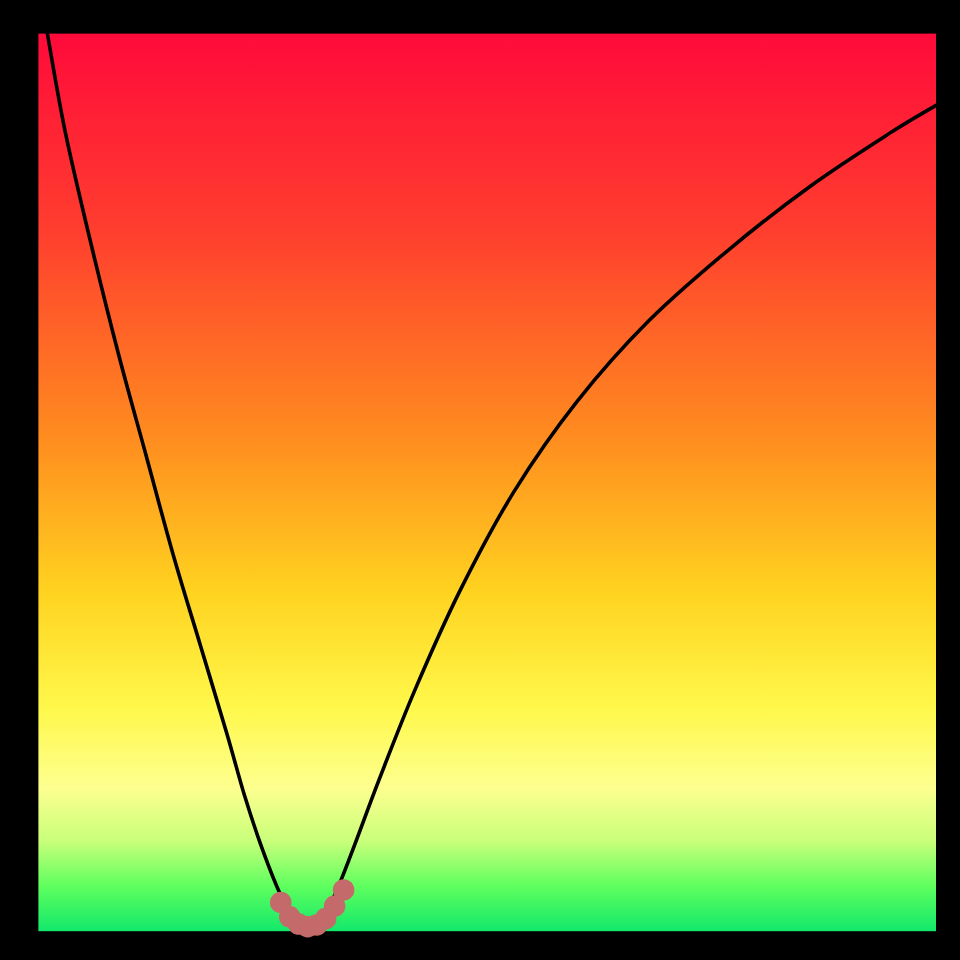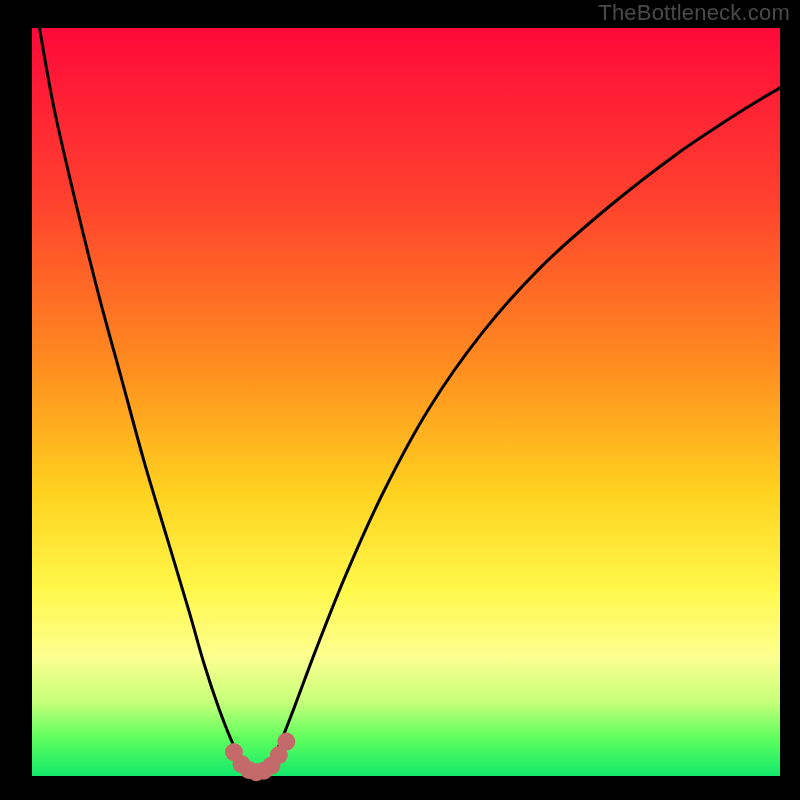--- a/index.html
+++ b/index.html
@@ -30,21 +30,20 @@
   svg {
     position: absolute;
     top: 0; left: 0;
   }
 </style>
 </head>
 <body>
 
 <div class="frame">
 
-  <div class="watermark">TheBottleneck.com</div>
 
   <svg id="chart-svg" width="800" height="800" viewBox="0 0 800 800">
     <defs>
       <linearGradient id="bg-grad" x1="0" y1="0" x2="0" y2="1">
           <stop offset="0%" stop-color="#ff0a3a"></stop>
           <stop offset="22%" stop-color="#ff3e2e"></stop>
           <stop offset="45%" stop-color="#ff8c1f"></stop>
           <stop offset="62%" stop-color="#ffd21f"></stop>
           <stop offset="75%" stop-color="#fff84a"></stop>
           <stop offset="84%" stop-color="#fdff8f"></stop>

